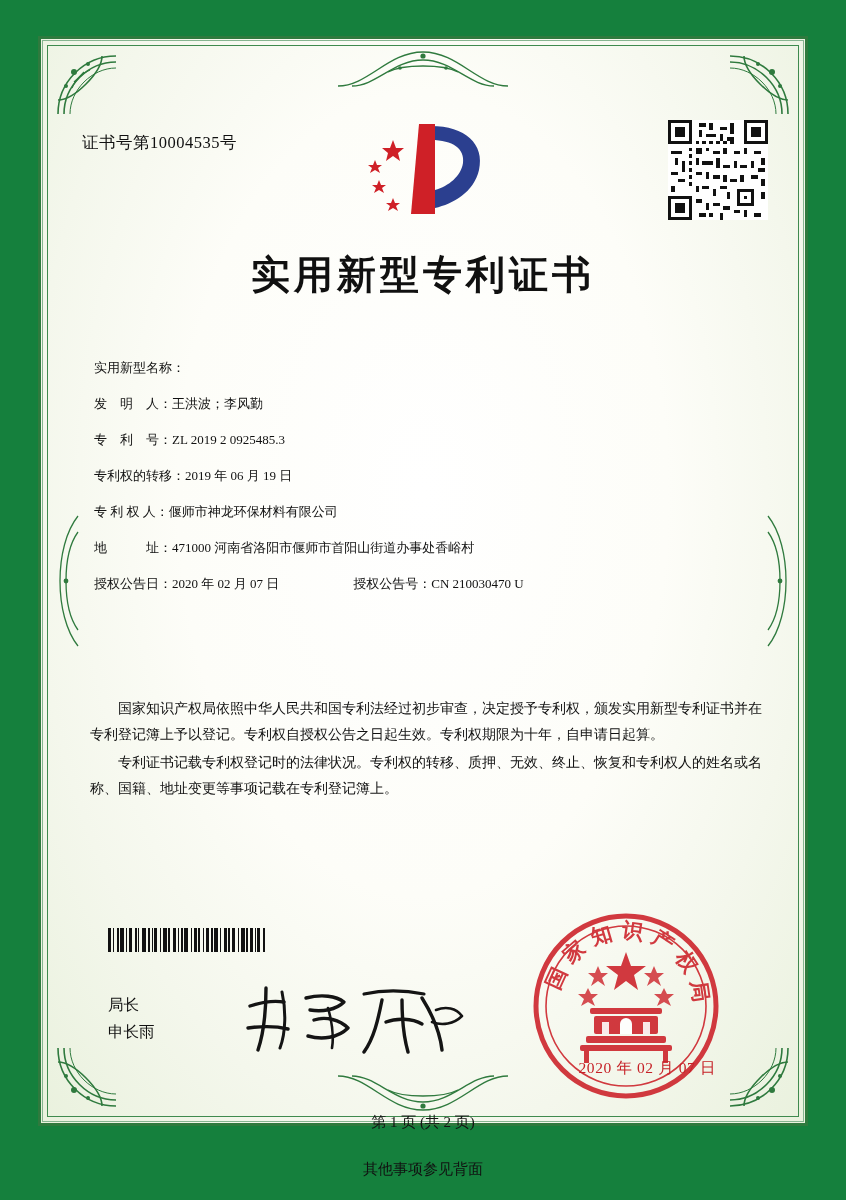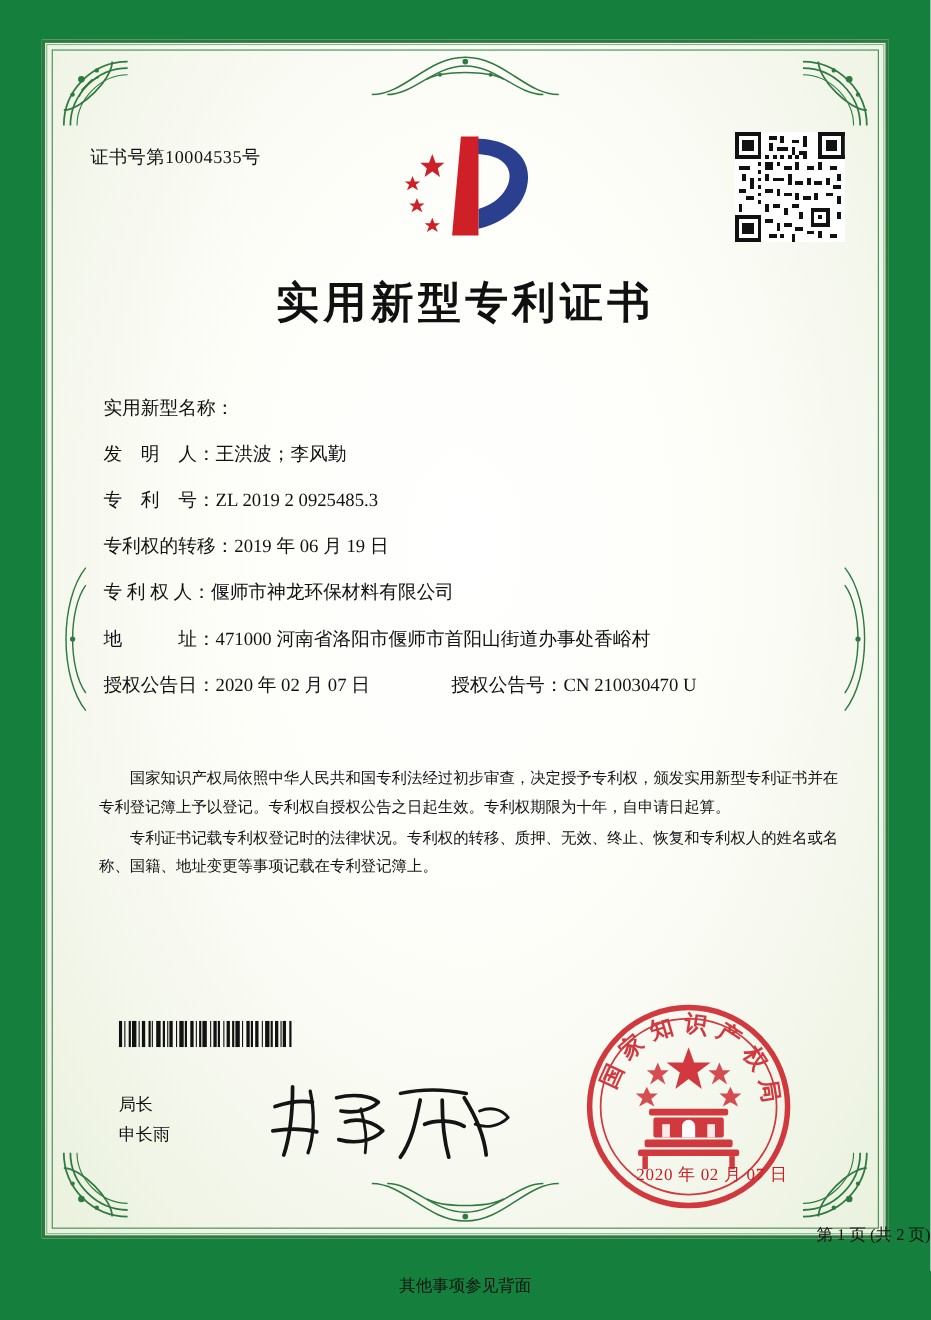--- a/index.html
+++ b/index.html
@@ -148,21 +148,21 @@
   .fields {
     position: absolute;
     left: 56px;
     top: 322px;
     right: 50px;
   }
   .field {
     display: flex;
     align-items: flex-end;
     margin-bottom: 16.5px;
-    font-size: 17px;
+    font-size: 13px;
     line-height: 1.5;
     color: #111;
   }
   .field .label {
     white-space: pre;
     flex: none;
   }
   .field .value {
     white-space: pre;
   }
@@ -242,21 +242,21 @@
     letter-spacing: 0.6px;
     white-space: nowrap;
     font-family: "Liberation Serif", serif;
   }
 
   
   .page-num {
     position: absolute;
     left: 0; right: 0;
     top: 1113px;
-    text-align: right;
+    text-align: center;
     font-size: 15px;
     color: #111;
   }
   .back-note {
     position: absolute;
     left: 0; right: 0;
     top: 1160px;
     text-align: center;
     font-size: 15px;
     color: #111;

